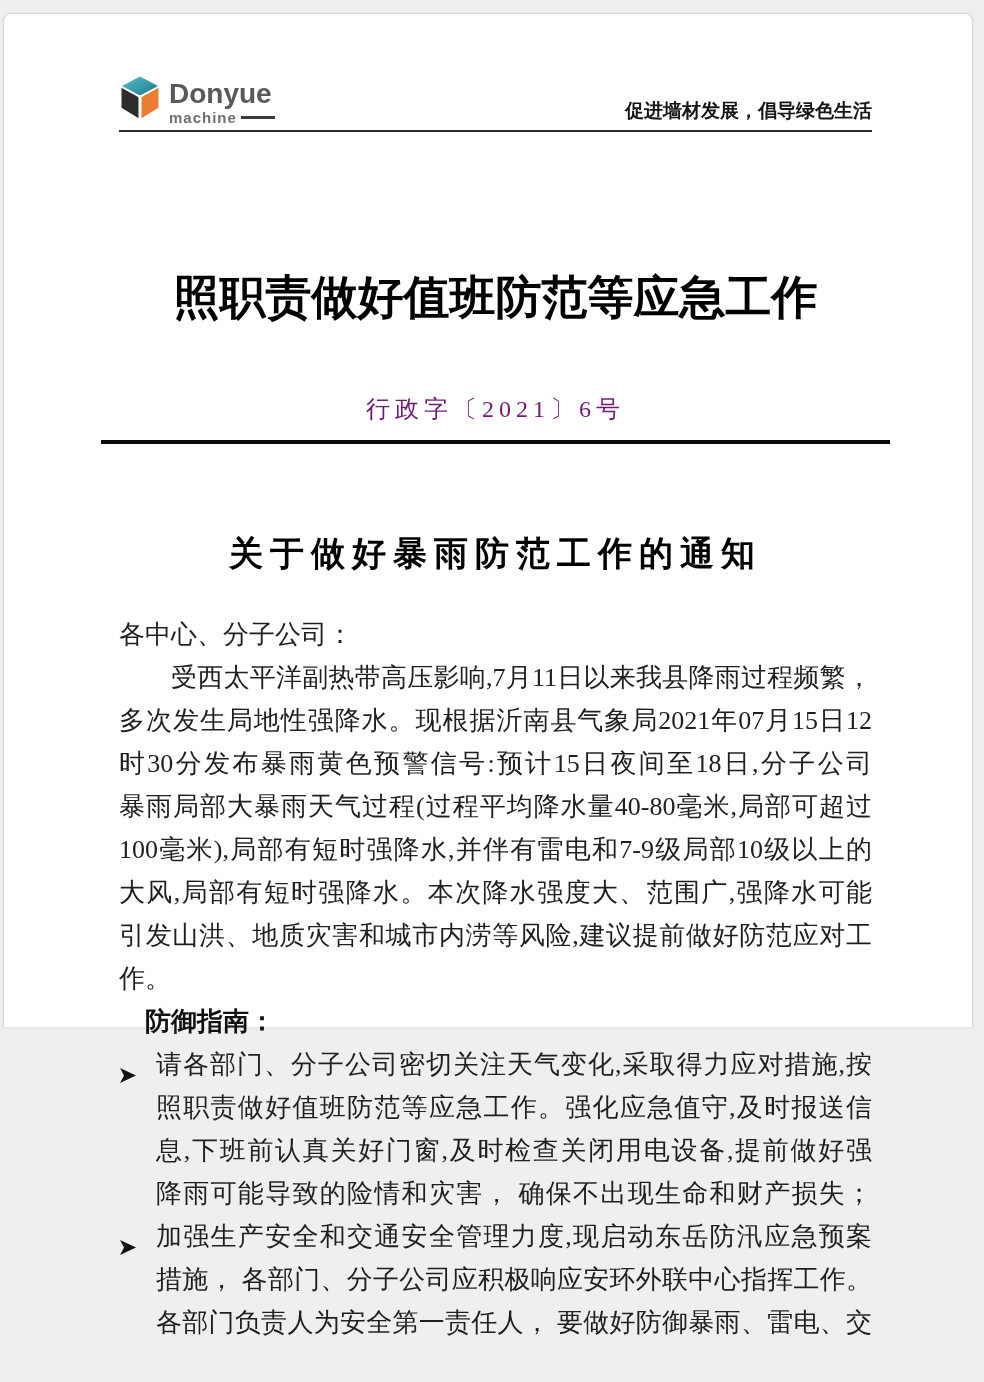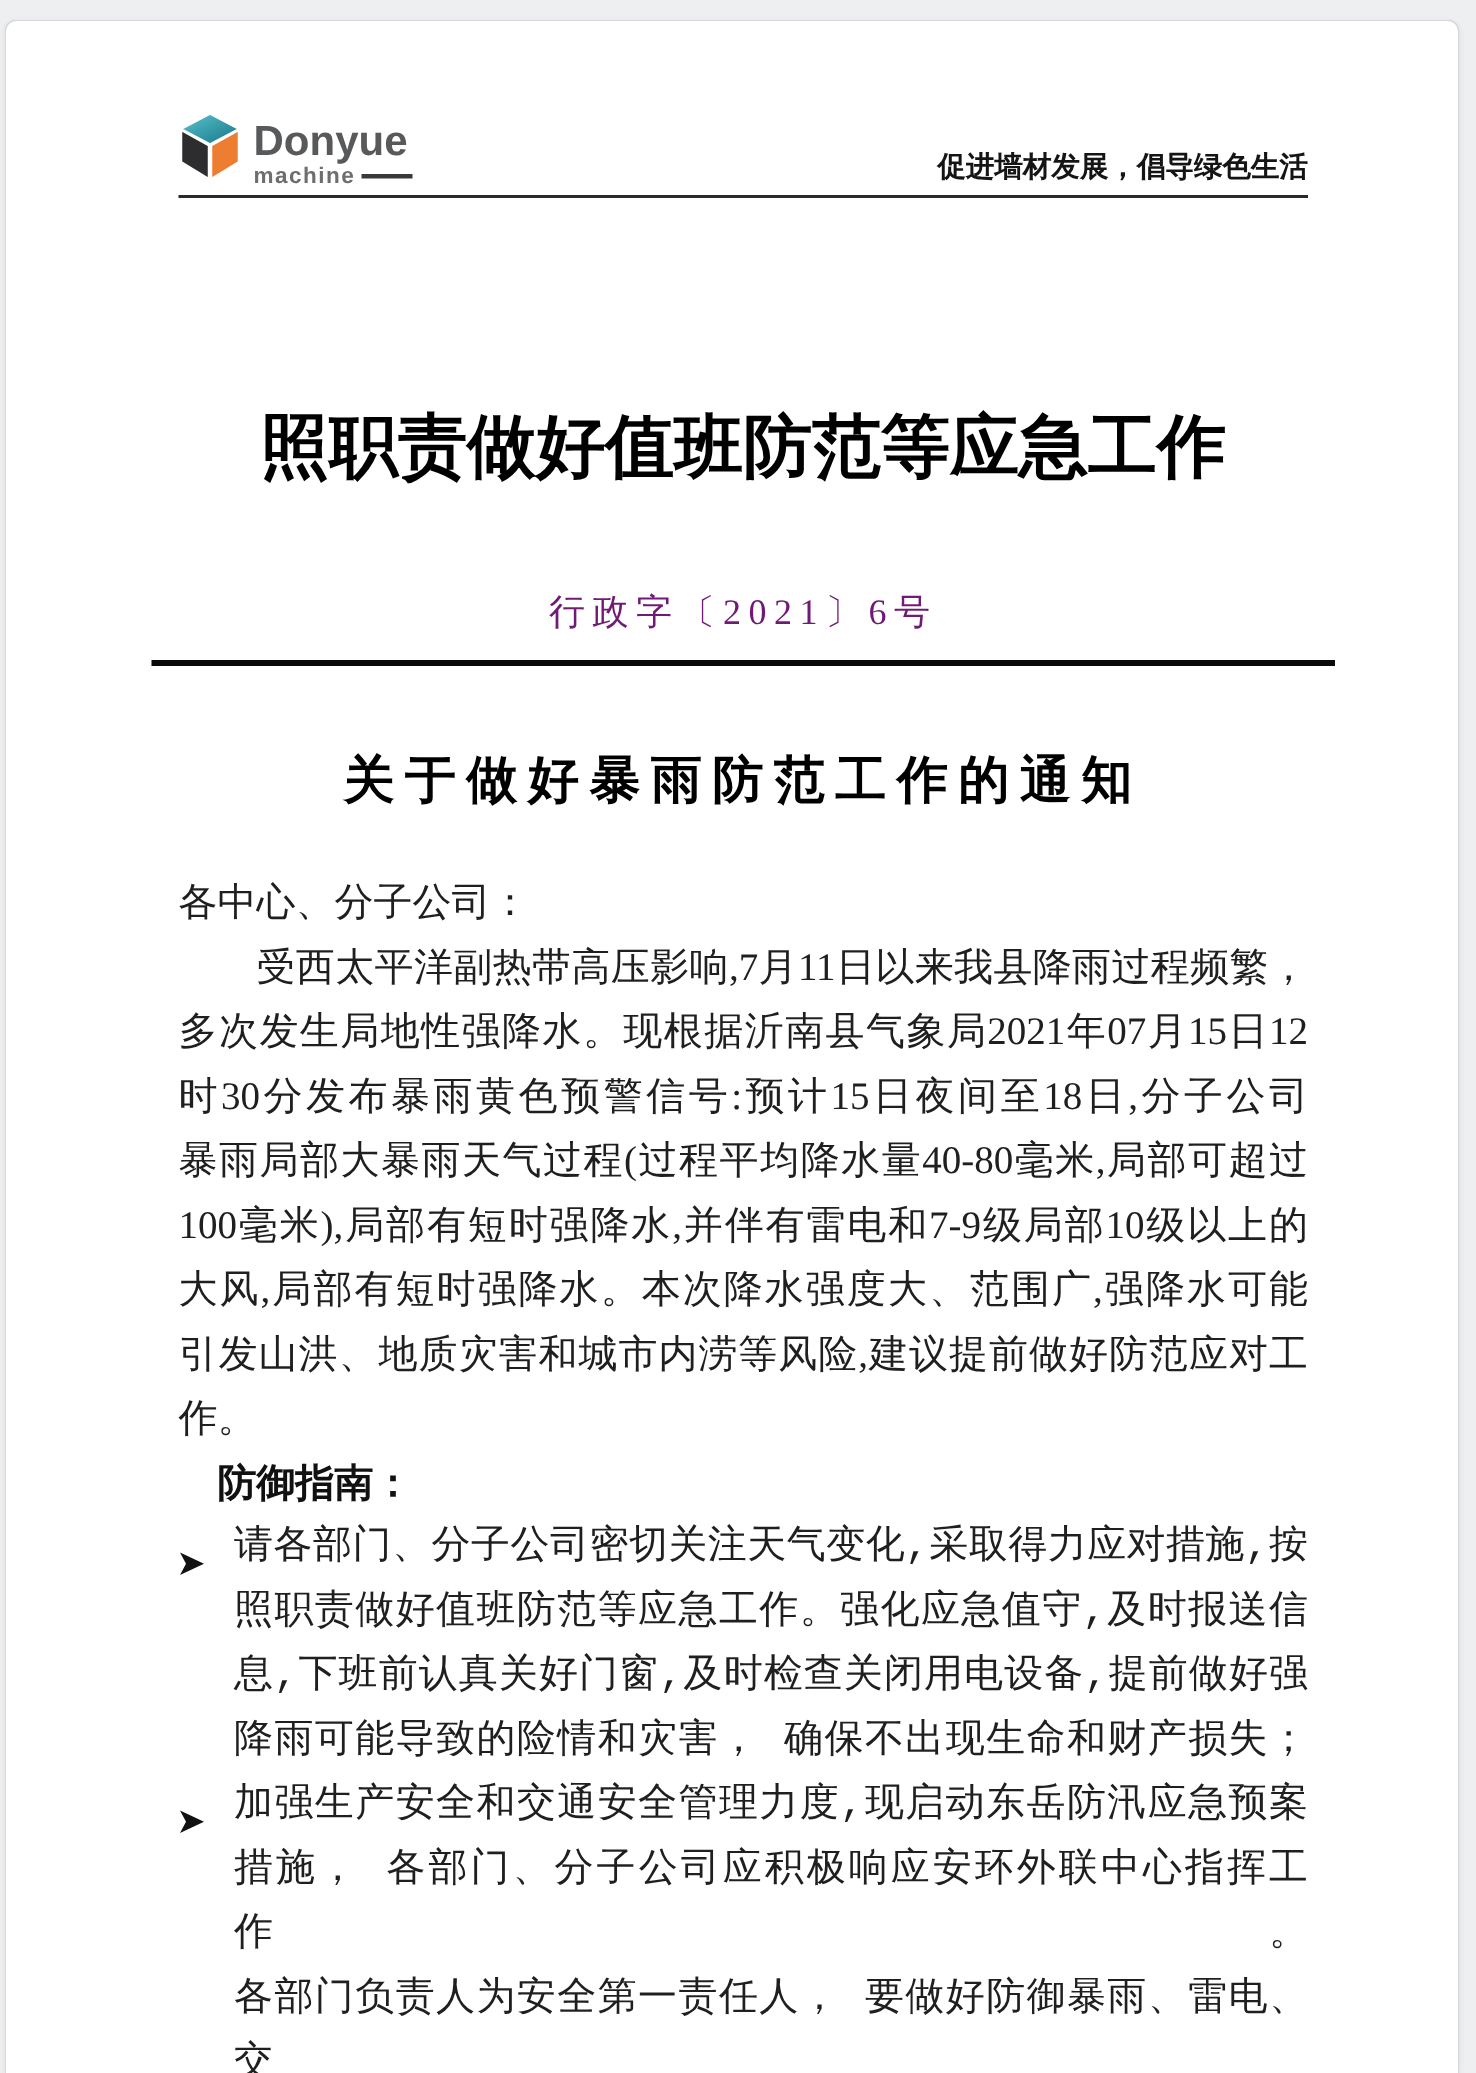--- a/index.html
+++ b/index.html
@@ -13,21 +13,21 @@
     position: relative;
     overflow: hidden;
     font-family: "Liberation Serif", "DejaVu Serif", serif;
     color: #1b1b1b;
   }
   .page {
     position: absolute;
     left: 3px;
     top: 13px;
     width: 970px;
-    height: 1369px;
+    height: 1014px;
     background: #ffffff;
     border: 1px solid #d5d7da;
     border-bottom: none;
     border-radius: 8px 8px 0 0;
     box-shadow: 0 1px 4px rgba(0,0,0,0.06);
     box-sizing: border-box;
   }
   .page-inner {
     padding: 60px 100px 0 115px;
   }
@@ -110,21 +110,21 @@
     letter-spacing: 5px;
     line-height: 32px;
     color: #701a75;
   }
   .thick-rule {
     margin: 15px -18px 0 -18px;
     height: 4px;
     background: #0a0a0a;
   }
   .notice-title {
-    margin-top: 53px;
+    margin-top: 86px;
     text-align: center;
     font-size: 34px;
     font-weight: 700;
     letter-spacing: 7px;
     line-height: 48px;
     color: #000;
     white-space: nowrap;
   }
 
   
@@ -160,21 +160,20 @@
   }
   .bullet-marker {
     flex: none;
     width: 37px;
     padding-top: 12px;
     box-sizing: border-box;
   }
   .bullet-body {
     flex: 1;
     min-width: 0;
-    font-family: Liberation Mono, monospace;
   }
 </style>
 </head>
 <body>
 
 <div class="page">
   <div class="page-inner">
 
     <div class="header">
       <div class="logo">

